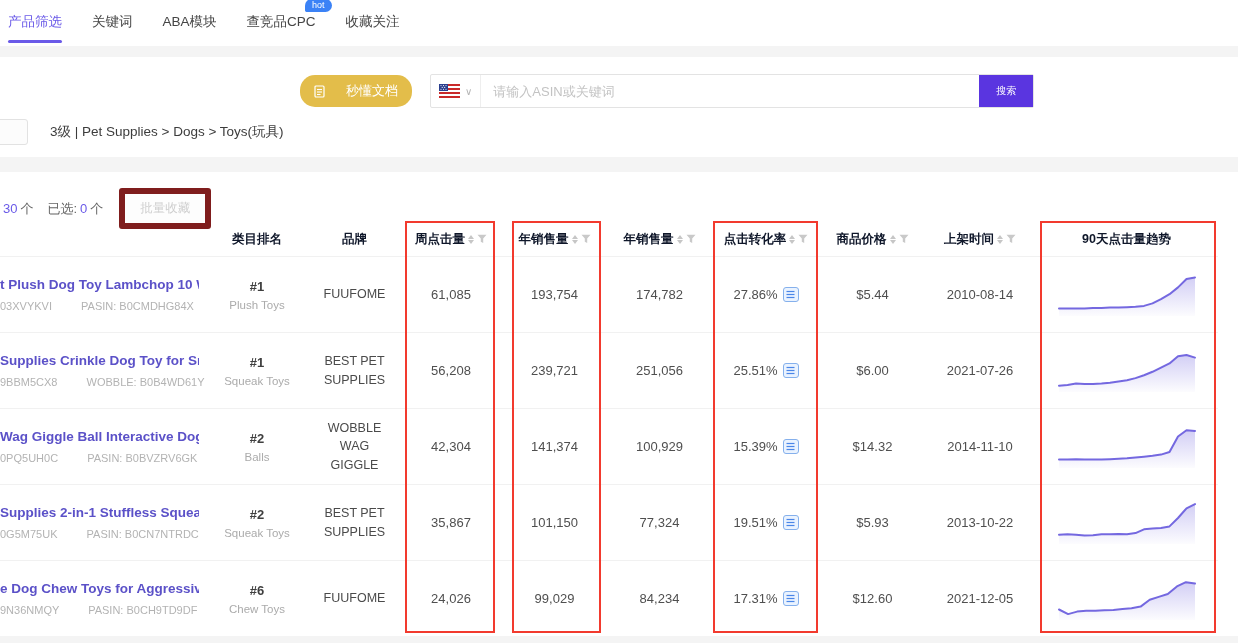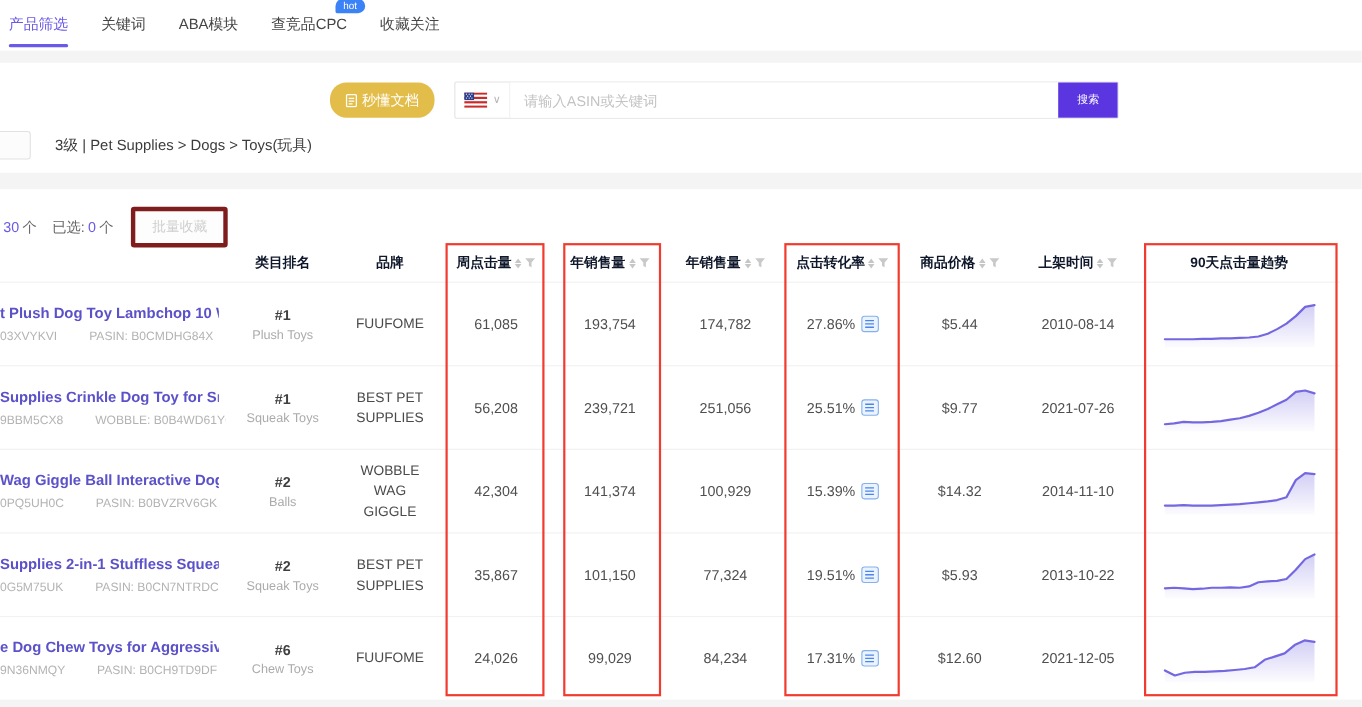--- a/index.html
+++ b/index.html
@@ -16,42 +16,42 @@
          height:3px; border-radius:2px; background:#6a5ae8; }
   .hot-badge { position:absolute; top:-14px; right:-16px; background:#3b82f6; color:#fff;
          font-size:9px; padding:2px 7px; border-radius:9px 9px 9px 2px; line-height:1; }
   .band { position:absolute; left:0; width:100%; background:#f4f4f4; }
   .band1 { top:46px; height:11px; }
   .band2 { top:157px; height:15px; }
   .band3 { top:636px; height:7px; }
 
   
   .search-row { position:absolute; top:74px; left:300px; display:flex; align-items:center; }
-  .doc-btn { display:flex; align-items:center; gap:4px; background:#e3bd4a; color:#fff;
+  .doc-btn { display:flex; align-items:center; gap:21px; background:#e3bd4a; color:#fff;
          font-size:13px; padding:7px 14px; border:none; border-radius:15px; cursor:pointer; }
   .search-group { display:flex; margin-left:18px; height:34px; border:1px solid #e3e3e3;
          border-radius:2px; background:#fff; }
   .flag-select { display:flex; align-items:center; gap:5px; padding:0 8px; border-right:1px solid #eee; cursor:pointer; }
   .chev { color:#b5b5b5; font-size:10px; }
   .search-input { width:498px; border:none; outline:none; font-size:13px; color:#333; padding:0 12px;
          font-family:Liberation Sans, sans-serif; }
   .search-input::placeholder { color:#c3c3c3; }
   .search-btn { width:54px; background:#5a35e0; color:#fff; border:none; font-size:10px; cursor:pointer; }
 
   
   .crumb-row { position:absolute; top:117px; left:0; height:30px; display:flex; align-items:center; }
   .crumb-frag { width:46px; height:26px; border:1px solid #e2e2e2; border-radius:3px;
          margin-left:-18px; background:#fcfcfc; }
   .crumb-text { margin-left:22px; font-size:13.5px; color:#3c3c3c; }
 
   
   .toolbar { position:absolute; top:188px; left:0; display:flex; align-items:center; font-size:13px; color:#666; }
   .num-purple { color:#6a5ae8; margin:0 3px; }
   .batch-btn { margin-left:16px; padding:6px 15px; font-size:12.5px; color:#cfcfcf;
-         background:#fdfdfd; border:4px solid #7f1d1d; border-radius:3px; cursor:not-allowed; }
+         background:#fdfdfd; border:6px solid #7f1d1d; border-radius:3px; cursor:not-allowed; }
 
   
   .table { position:absolute; top:222px; left:0; width:1218px; }
   .tr, .thead { display:grid;
      grid-template-columns:205px 104px 91px 102px 105px 105px 108px 105px 110px 183px; }
   .thead { height:34px; align-items:center; }
   .th { font-size:12.5px; color:#0f172a; font-weight:700; text-align:center;
         display:flex; align-items:center; justify-content:center; gap:3px; }
   .th.left { justify-content:flex-start; }
   .sorter { display:inline-flex; flex-direction:column; gap:1px; cursor:pointer; }
@@ -292,21 +292,21 @@
      <div class="td td-cvr">
        <span>25.51%</span>
        <span class="cvr-icon">
          <svg width="9" height="9" viewBox="0 0 9 9">
            <line x1="0.5" y1="1.5" x2="8.5" y2="1.5" stroke="#4a86e8" stroke-width="1.2"></line>
            <line x1="0.5" y1="4.5" x2="8.5" y2="4.5" stroke="#4a86e8" stroke-width="1.2"></line>
            <line x1="0.5" y1="7.5" x2="8.5" y2="7.5" stroke="#4a86e8" stroke-width="1.2"></line>
          </svg>
        </span>
      </div>
-     <div class="td">$9.77</div>
+     <div class="td">$6.00</div>
      <div class="td">2021-07-26</div>
      <div class="td td-trend">
        <svg viewBox="0 0 140 46">
               <defs>
                 <linearGradient id="g1" x1="0" y1="0" x2="0" y2="1">
        <stop offset="0" stop-color="#7468e0" stop-opacity="0.32"></stop>
        <stop offset="1" stop-color="#7468e0" stop-opacity="0.02"></stop>
      </linearGradient>
               </defs>
      <path d="M2.0,37.7 L10.5,36.9 L19.0,35.6 L27.5,36.0 L36.0,36.0 L44.5,35.6 L53.0,34.8 L61.5,33.5 L70.0,32.2 L78.5,30.1 L87.0,27.2 L95.5,23.8 L104.0,19.6 L112.5,15.4 L121.0,8.3 L129.5,7.0 L138.0,9.6 L138,44 L2,44 Z" fill="url(#g1)"></path>

